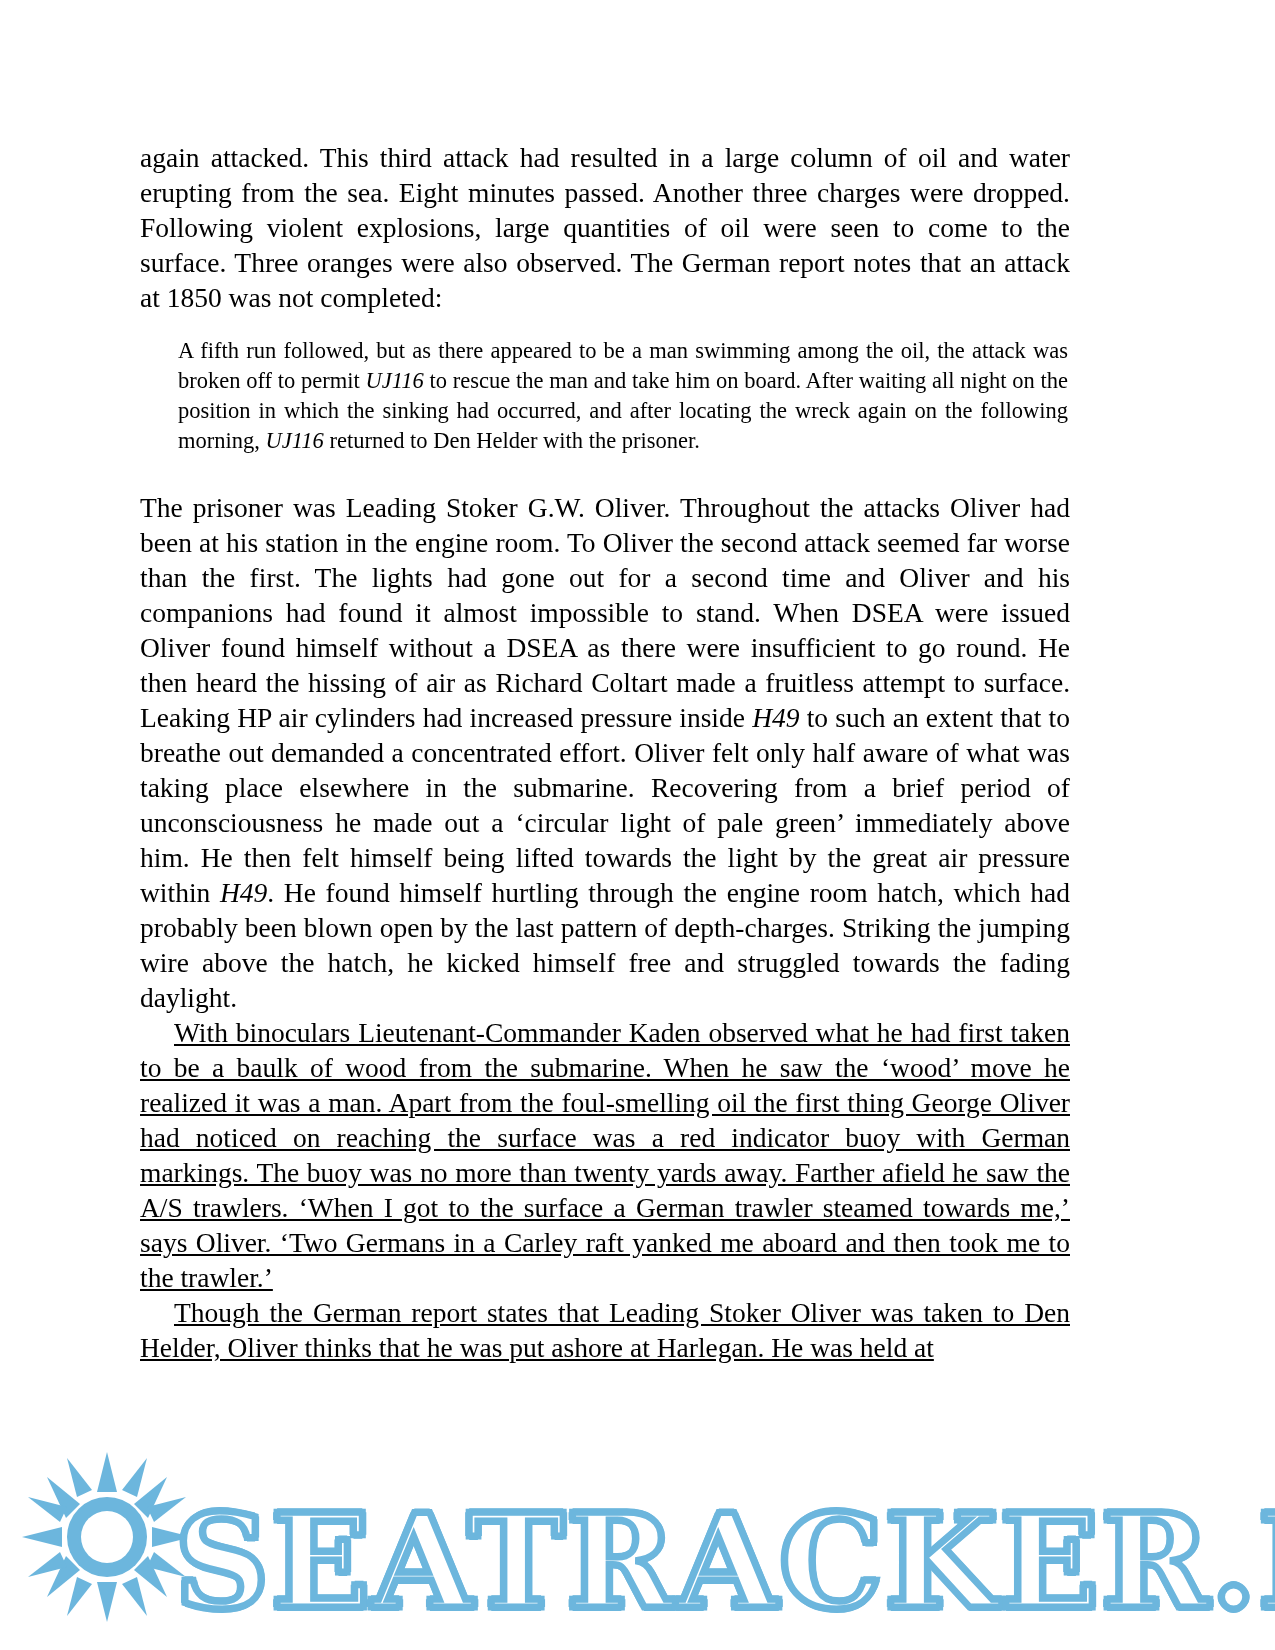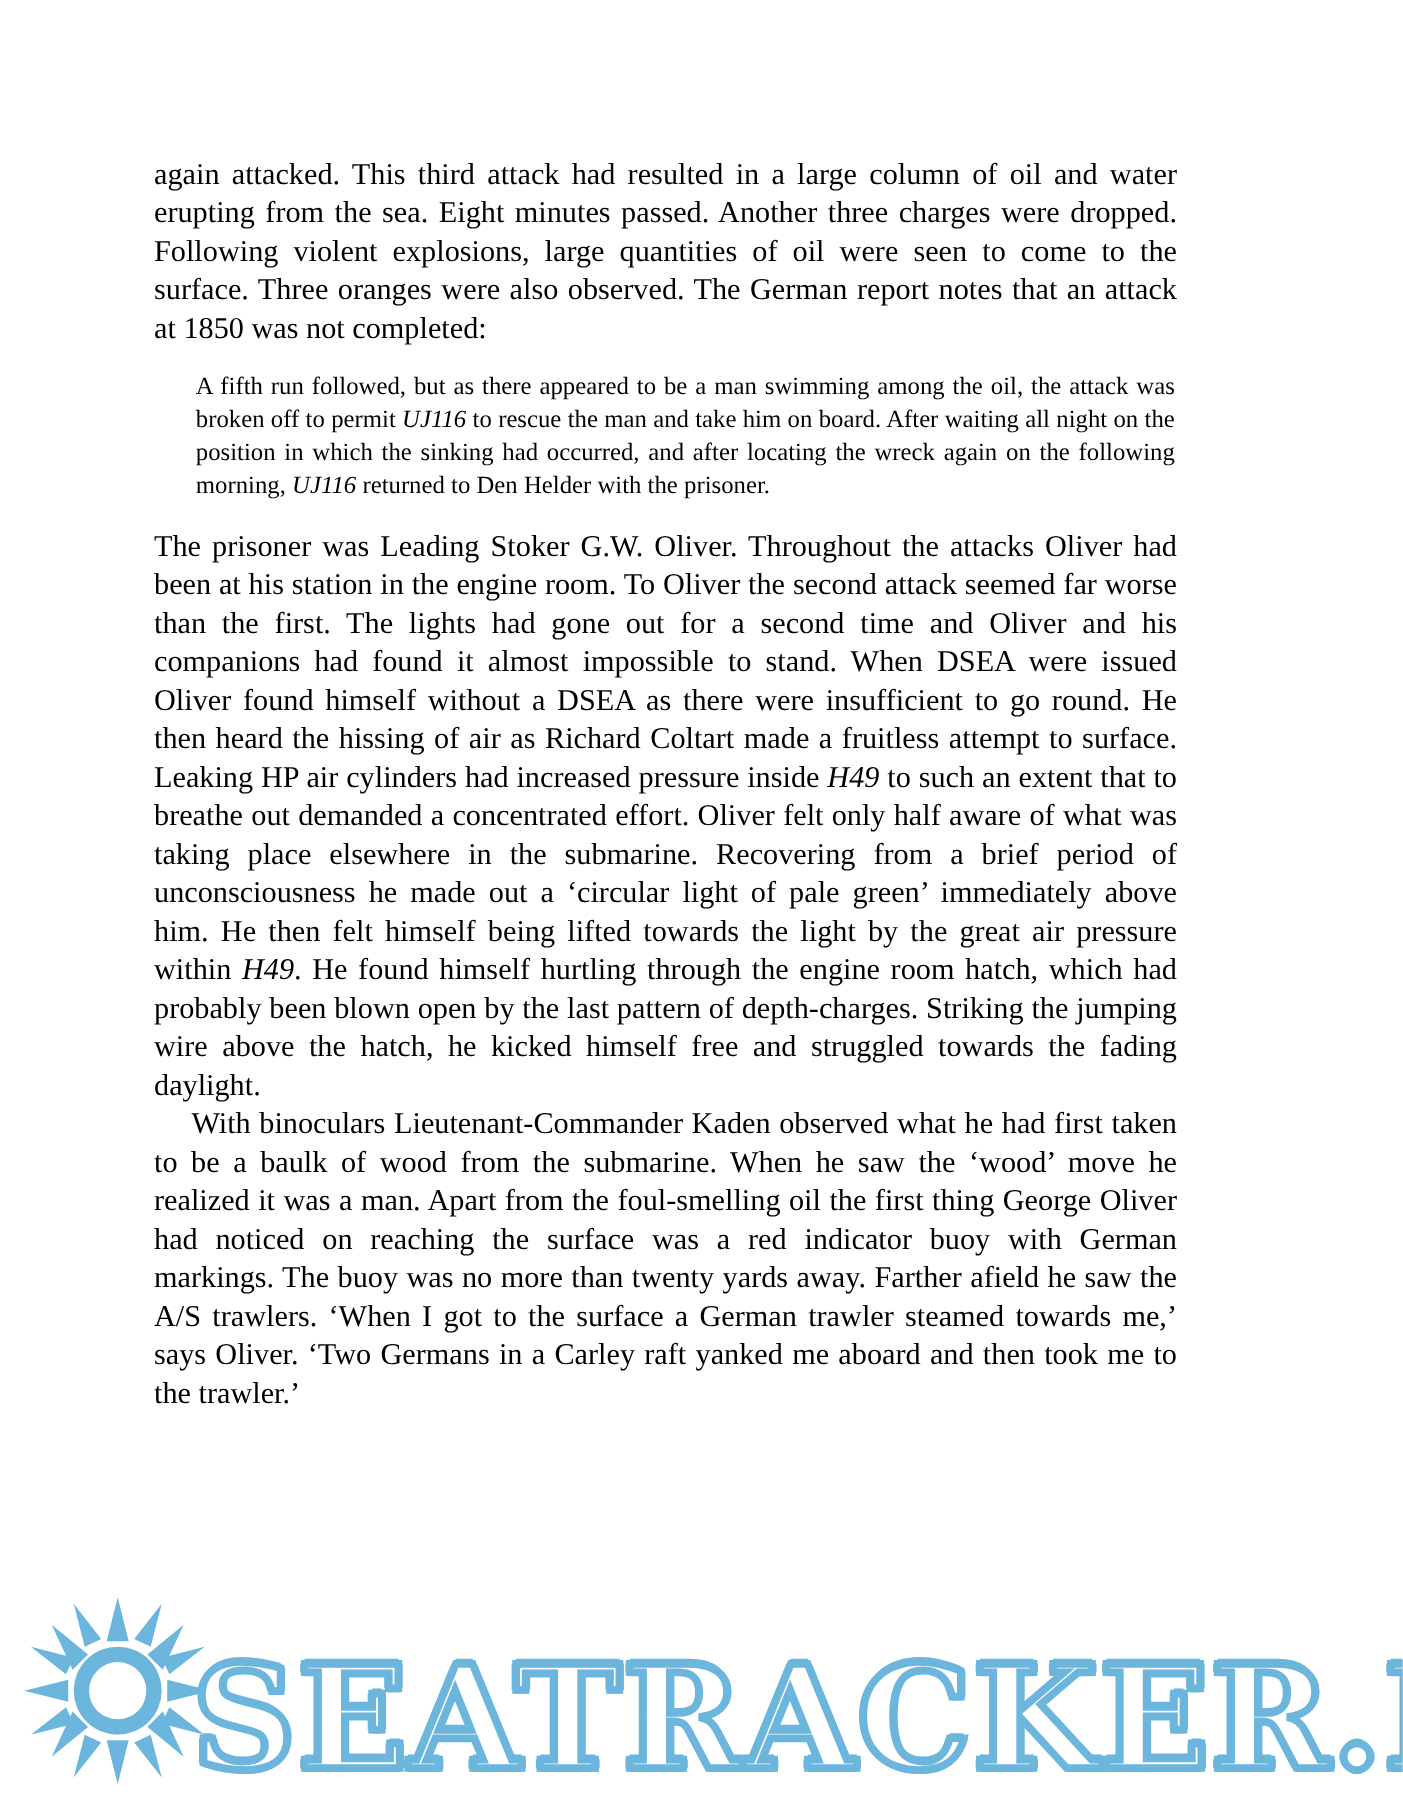--- a/index.html
+++ b/index.html
@@ -30,23 +30,24 @@
   p.body-para {
     margin: 0;
     font-size: 27.5px;
     line-height: 35px;
     text-align: justify;
     text-justify: inter-word;
     hyphens: none;
   }
   p.body-para.indent {
     text-indent: 34px;
+    text-decoration: underline;
   }
   .quote {
-    margin: 21px 0 22px 0;
+    margin: 21px 0 34px 0;
     padding-left: 38px;
     padding-right: 2px;
   }
   .quote p {
     margin: 0;
     font-size: 22.5px;
     line-height: 30px;
     text-align: justify;
   }
   em {
@@ -95,20 +96,21 @@
     <p class="body-para">again attacked. This third attack had resulted in a large column of oil and water erupting from the sea. Eight minutes passed. Another three charges were dropped. Following violent explosions, large quantities of oil were seen to come to the surface. Three oranges were also observed. The German report notes that an attack at 1850 was not completed:</p>
 
     <div class="quote">
       <p><span>A fifth run followed, but as there appeared to be a man swimming among the oil, the attack was broken off to permit </span><em>UJ116</em><span> to rescue the man and take him on board. After waiting all night on the position in which the sinking had occurred, and after locating the wreck again on the following morning, </span><em>UJ116</em><span> returned to Den Helder with the prisoner.</span></p>
     </div>
 
     <p class="body-para"><span>The prisoner was Leading Stoker G.W. Oliver. Throughout the attacks Oliver had been at his station in the engine room. To Oliver the second attack seemed far worse than the first. The lights had gone out for a second time and Oliver and his companions had found it almost impossible to stand. When DSEA were issued Oliver found himself without a DSEA as there were insufficient to go round. He then heard the hissing of air as Richard Coltart made a fruitless attempt to surface. Leaking HP air cylinders had increased pressure inside </span><em>H49</em><span> to such an extent that to breathe out demanded a concentrated effort. Oliver felt only half aware of what was taking place elsewhere in the submarine. Recovering from a brief period of unconsciousness he made out a ‘circular light of pale green’ immediately above him. He then felt himself being lifted towards the light by the great air pressure within </span><em>H49</em><span>. He found himself hurtling through the engine room hatch, which had probably been blown open by the last pattern of depth-charges. Striking the jumping wire above the hatch, he kicked himself free and struggled towards the fading daylight.</span></p>
 
     <p class="body-para indent">With binoculars Lieutenant-Commander Kaden observed what he had first taken to be a baulk of wood from the submarine. When he saw the ‘wood’ move he realized it was a man. Apart from the foul-smelling oil the first thing George Oliver had noticed on reaching the surface was a red indicator buoy with German markings. The buoy was no more than twenty yards away. Farther afield he saw the A/S trawlers. ‘When I got to the surface a German trawler steamed towards me,’ says Oliver. ‘Two Germans in a Carley raft yanked me aboard and then took me to the trawler.’</p>
 
+    <p class="body-para indent">Though the German report states that Leading Stoker Oliver was taken to Den Helder, Oliver thinks that he was put ashore at Harlegan. He was held at</p>
 
   </div>
 
   <div class="watermark">
     <svg class="wm-sun" viewBox="0 0 170 170">
       <g fill="#6cb6dd">
         <circle cx="85" cy="85" r="40"></circle>
         <g>
           <polygon points="85,0 95,40 75,40"></polygon>
           <polygon points="85,170 95,130 75,130"></polygon>

